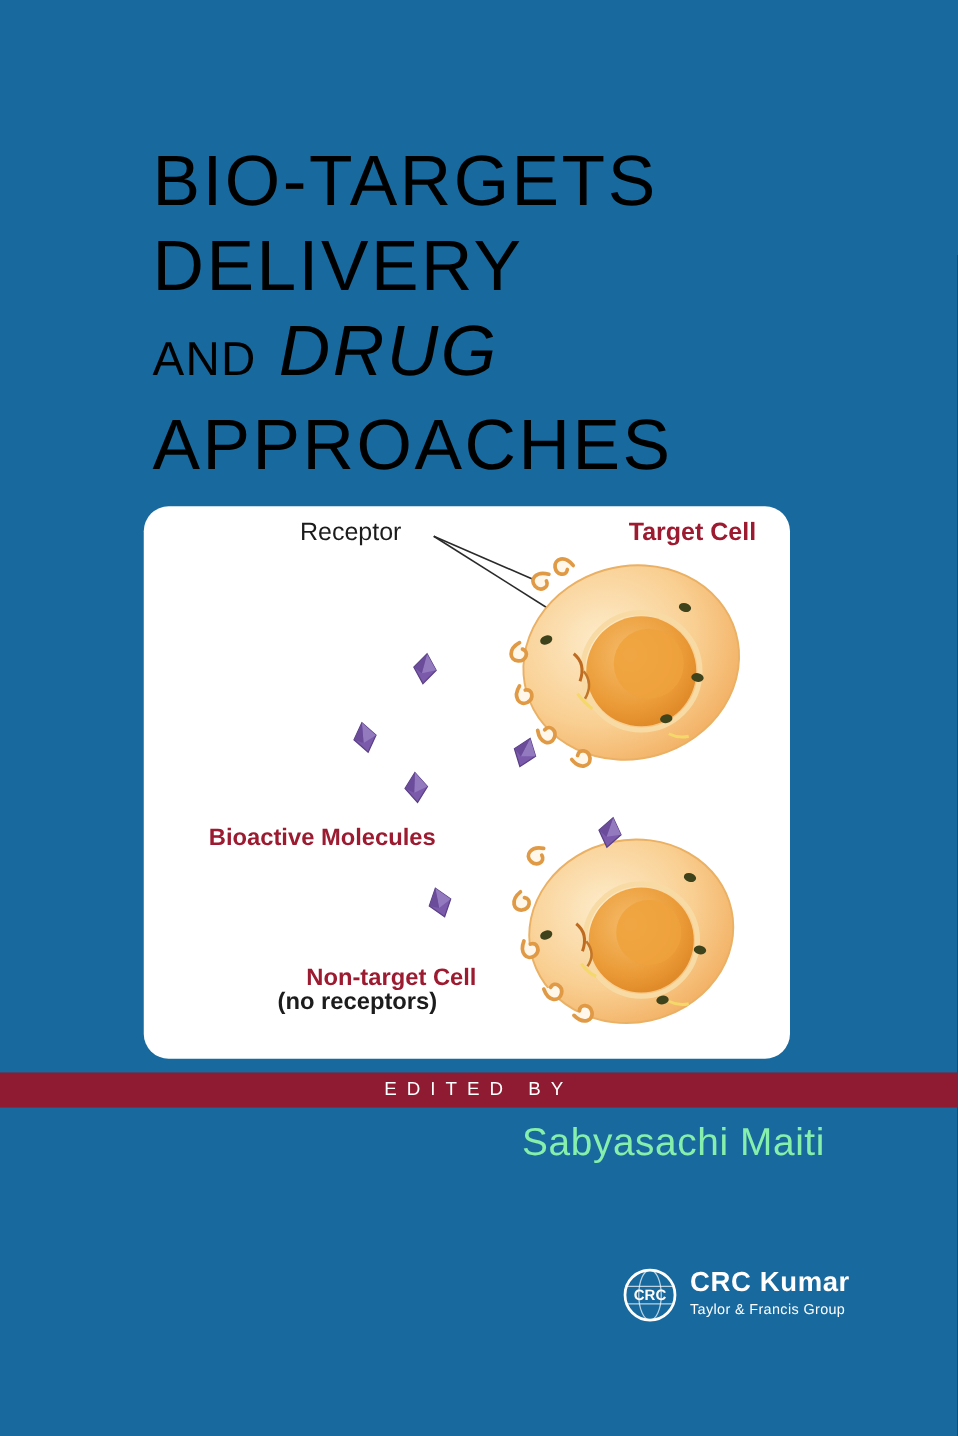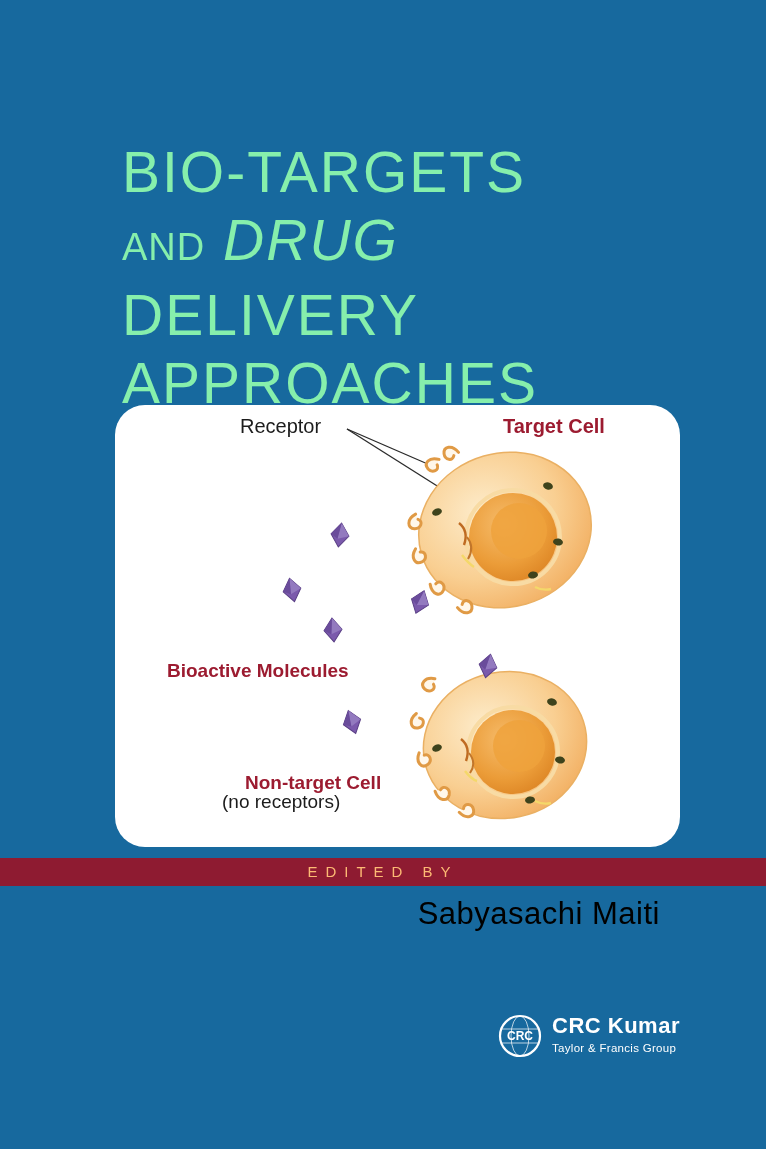--- a/index.html
+++ b/index.html
@@ -6,82 +6,82 @@
   .cover{
     position:relative;
     width:766px;height:1149px;
     background:#17699e;
     overflow:hidden;
     font-family:"Liberation Sans", sans-serif;
   }
 
   
   .title-block{
-    position:absolute;left:122px;top:138px;
-    color:#86efac;
+    position:absolute;left:122px;top:111px;
+    color:#000000;
   }
   .title-line{
     font-size:57px;line-height:68px;letter-spacing:2px;
     font-weight:400;white-space:nowrap;
   }
   .title-line .it{font-style:italic;}
   .title-line .small{font-size:38px;letter-spacing:1px;}
 
   
   .panel{
-    position:absolute;left:115px;top:405px;width:565px;height:442px;
-    background:#ffffff;border-radius:30px;
+    position:absolute;left:115px;top:405px;width:517px;height:442px;
+    background:#ffffff;border-radius:20px;
   }
   .panel svg{position:absolute;left:0;top:0;}
   .diagram-label{position:absolute;white-space:nowrap;}
   .lbl-receptor{left:125px;top:10px;font-size:20px;color:#1c1c1c;}
   .lbl-target{left:388px;top:10px;font-size:20px;font-weight:bold;color:#9c1b30;}
   .lbl-bioactive{left:20px;top:255px;font-size:19px;font-weight:bold;color:#9c1b30;margin-left:32px;}
   .lbl-nontarget{left:130px;top:356px;font-size:19px;font-weight:bold;color:#9c1b30;margin-top:11px;}
-  .lbl-noreceptors{left:107px;top:386px;font-size:19px;color:#1c1c1c;}
+  .lbl-noreceptors{left:107px;top:386px;font-size:19px;color:#1c1c1c;font-weight:bold;}
 
   
   .band{
     position:absolute;left:0;top:858px;width:766px;height:28px;
     background:#8e1b31;
     text-align:center;
   }
   .band .edited{
-    color:#fdba74;font-size:15px;line-height:28px;letter-spacing:8px;
+    color:#ffffff;font-size:15px;line-height:28px;letter-spacing:8px;
   }
 
   
   .authors{
     position:absolute;right:106px;top:891px;
-    text-align:right;color:#000000;
+    text-align:right;color:#86efac;
   }
   .author{font-size:31px;line-height:45px;font-weight:400;letter-spacing:0.5px;white-space:nowrap;}
 
   
   .publisher{
     position:absolute;left:497px;top:1011px;
     display:flex;align-items:flex-start;color:#ffffff;justify-content:center;
   }
   .logo-wrap{width:46px;height:46px;margin-top:2px;}
   .pub-text{margin-left:9px;}
   .pub-name{font-size:22px;font-weight:600;line-height:30px;letter-spacing:0.5px;}
   .pub-tagline{font-size:11.5px;line-height:14px;letter-spacing:0.3px;}
 </style>
 </head>
 <body>
 
 <div class="cover">
 
   <div class="title-block">
     <div class="title-line">BIO-TARGETS</div>
+    <div class="title-line it">DELIVERY</div>
     <div class="title-line">
       <span class="small">AND</span>
       <span class="it">DRUG</span>
     </div>
-    <div class="title-line it">DELIVERY</div>
     <div class="title-line it">APPROACHES</div>
   </div>
 
   <div class="panel">
 
     <svg width="565" height="442" viewBox="0 0 565 442">
       <defs>
         <radialGradient id="cellG" cx="40%" cy="35%" r="78%">
           <stop offset="0%" stop-color="#fdeccb"></stop>
           <stop offset="55%" stop-color="#f9cf92"></stop>

